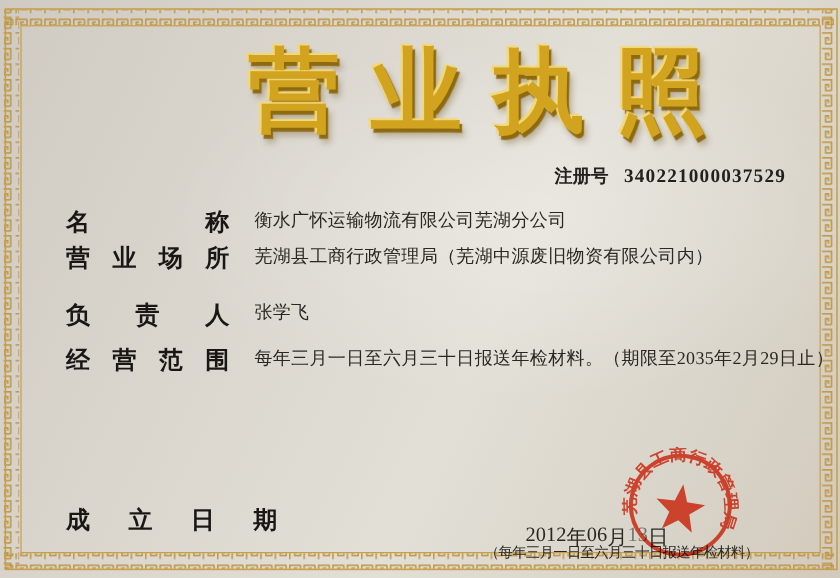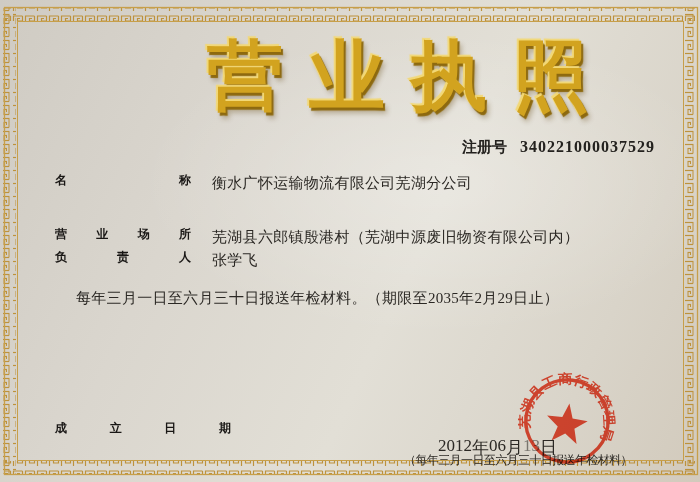--- a/index.html
+++ b/index.html
@@ -24,21 +24,21 @@
     text-shadow:-2px -2px 1px #f2d876, 2px 3px 1px #8d690f, 4px 6px 5px rgba(90,60,0,0.30);
     margin-left:36px;
   }
   .regno{
     position:absolute;left:462px;top:138px;
     font-size:15px;color:#23211e;white-space:nowrap;font-weight:bold;
   }
   .regno .num{font-size:16px;letter-spacing:1px;margin-left:13px;}
   .field-row{position:absolute;left:55px;display:flex;align-items:flex-start;white-space:nowrap;}
   .field-label{
-    width:136px;font-size:12px;font-weight:bold;color:#191715;
+    width:136px;font-size:20px;font-weight:bold;color:#191715;
     text-align:justify;text-align-last:justify;flex:none;
   }
   .field-label.wide{width:176px;}
   .field-value{margin-left:21px;font-size:15px;color:#2b2824;padding-top:2px;letter-spacing:0.3px;}
   .issue-date{
     position:absolute;left:438px;top:436px;width:198px;
     display:flex;justify-content:flex-start;
     font-size:17px;color:#2b2824;
   }
   .issue-date .faded{opacity:0.55;}
@@ -77,31 +77,32 @@
 
   <div class="regno">
     <span>注册号</span><span class="num">340221000037529</span>
   </div>
 
   <div class="field-row" style="top:172px">
     <div class="field-label">名称</div>
     <div class="field-value">衡水广怀运输物流有限公司芜湖分公司</div>
   </div>
 
-  <div class="field-row" style="top:226px">
+  <div class="field-row" style="top:202px">
     <div class="field-label">营业场所</div>
-    <div class="field-value">芜湖县六郎镇殷港村（芜湖中源废旧物资有限公司内）</div>
+    <div class="field-value">芜湖县工商行政管理局（芜湖中源废旧物资有限公司内）</div>
   </div>
 
   <div class="field-row" style="top:249px">
     <div class="field-label">负责人</div>
     <div class="field-value">张学飞</div>
   </div>
 
   <div class="field-row" style="top:287px">
+    <div class="field-label">经营范围</div>
     <div class="field-value">每年三月一日至六月三十日报送年检材料。（期限至2035年2月29日止）</div>
   </div>
 
   <div class="field-row" style="top:420px">
     <div class="field-label wide">成立日期</div>
   </div>
 
   <div class="issue-date">
     <span>2012</span>
     <span>年</span>

